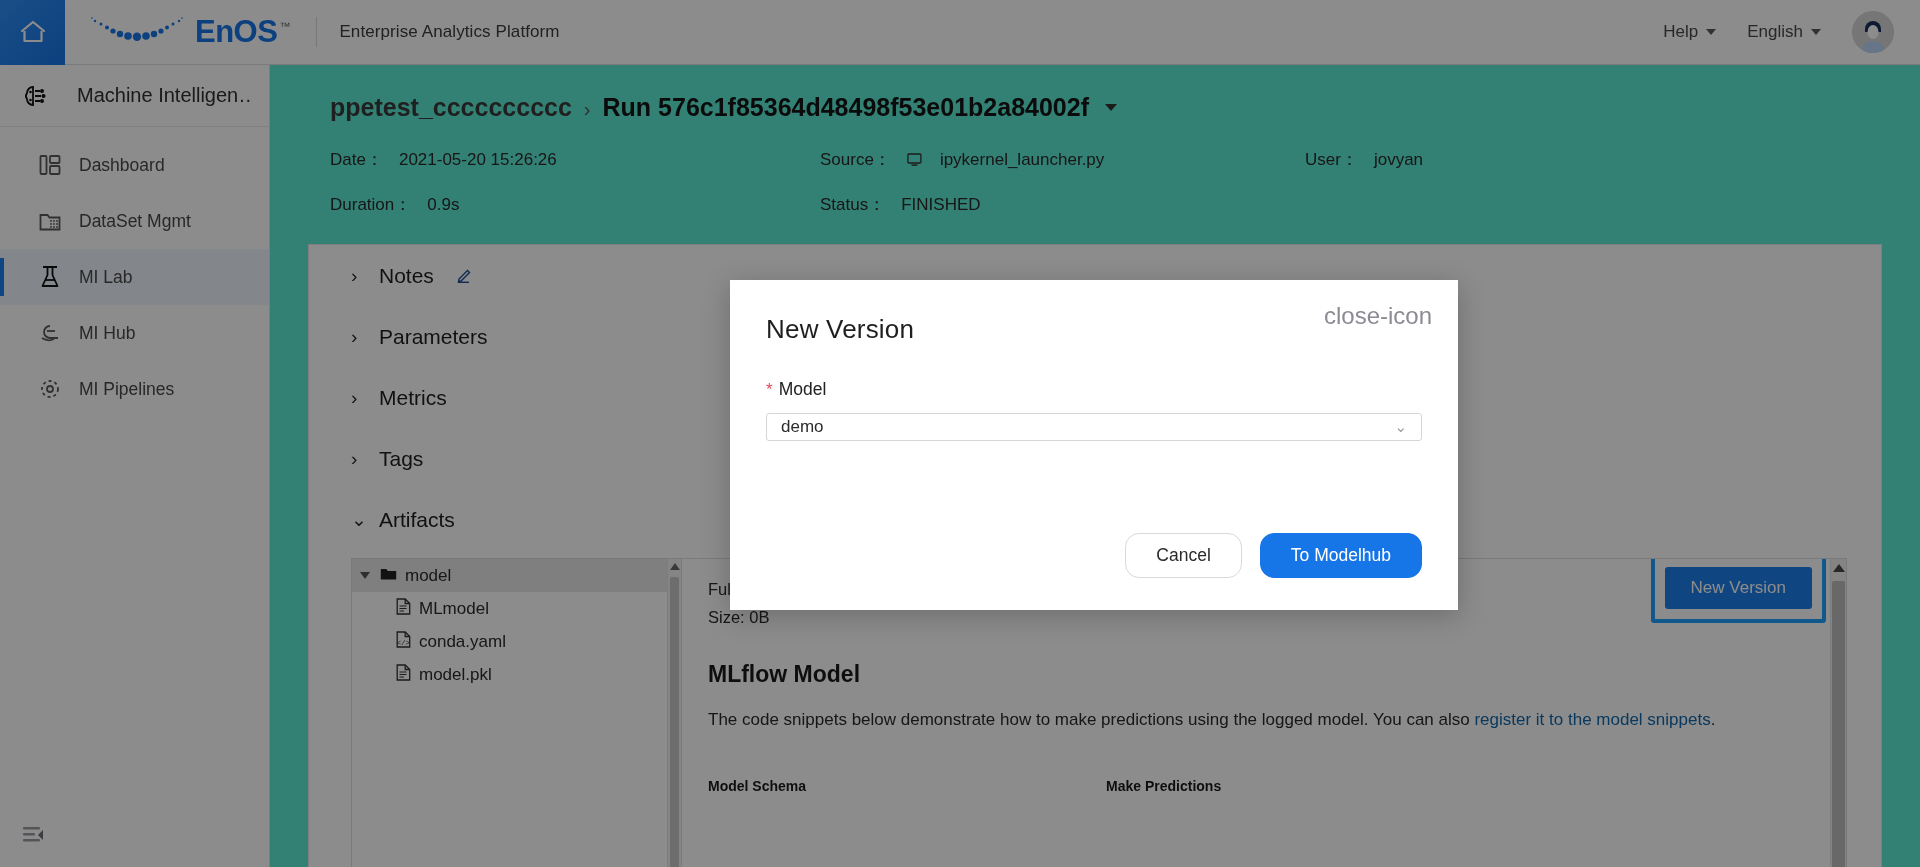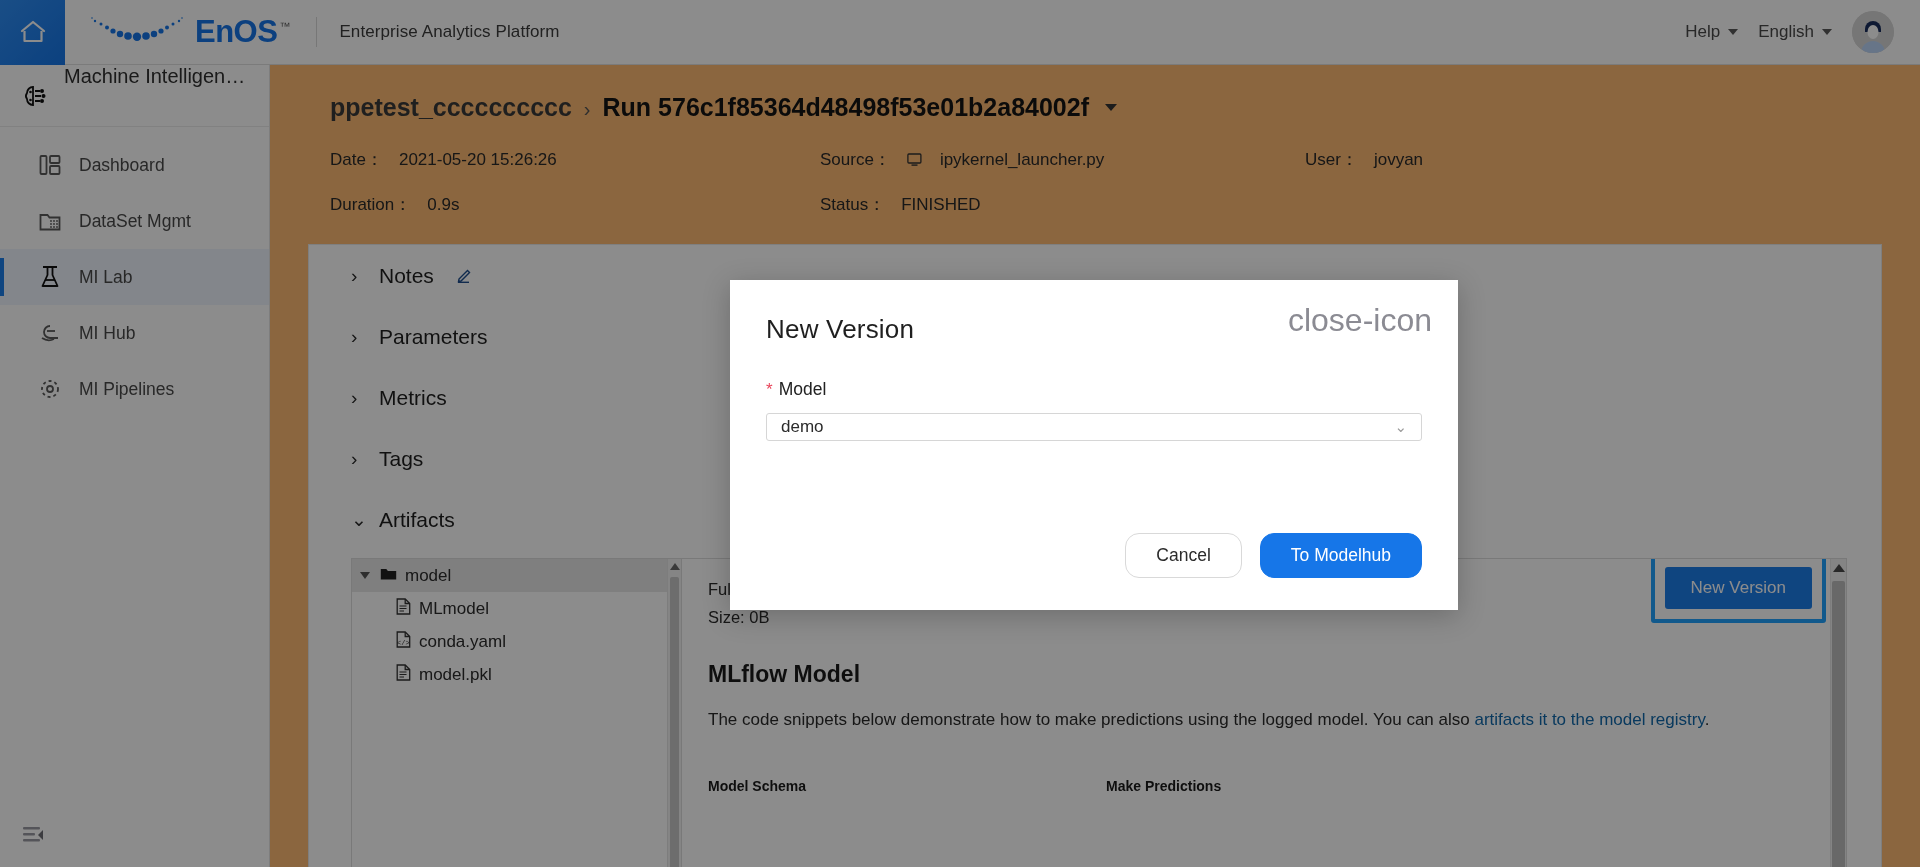--- a/index.html
+++ b/index.html
@@ -34,21 +34,21 @@
     width: 1px; height: 30px;
     background: #d9d9d9;
     margin: 0 22px 0 26px;
   }
   .app-title {
     font-size: 17px; color: #3c3c3c; font-weight: 400;
     letter-spacing: 0.1px;
   }
   .header-right {
     margin-left: auto; display: flex; align-items: center;
-    padding-right: 26px; gap: 20px;
+    padding-right: 26px; gap: 31px;
   }
   .hdr-menu {
     font-size: 17px; color: #4a4a4a;
     display: flex; align-items: center; gap: 8px;
     cursor: pointer;
   }
   .caret-down {
     width: 0; height: 0;
     border-left: 5px solid transparent;
     border-right: 5px solid transparent;
@@ -65,24 +65,24 @@
   .sidebar {
     position: absolute; top: 65px; left: 0;
     width: 270px; height: 802px;
     background: #ffffff;
     border-right: 1px solid #e4e4e4;
     z-index: 25;
     display: flex; flex-direction: column;
   }
   .sb-product {
     height: 62px;
-    display: flex; 
+    display: flex; align-items: center;
     padding: 0 16px 0 22px;
     border-bottom: 1px solid #ececec;
-    gap: 16px;
+    gap: 29px;
   }
   .sb-product-label {
     font-size: 20px; color: #303030;
     white-space: nowrap; overflow: hidden;
   }
   .sb-nav { padding-top: 10px; flex: 1; }
   .sb-item {
     height: 56px;
     display: flex; align-items: center;
     padding-left: 37px; gap: 16px;
@@ -101,21 +101,21 @@
   .sb-icon { width: 26px; display: flex; align-items: center; justify-content: center; }
   .sb-footer {
     height: 64px; display: flex; align-items: center;
     padding-left: 22px;
   }
 
   
   .main {
     position: absolute; top: 65px; left: 270px;
     width: 1650px; height: 802px;
-    background: #fdba74;
+    background: #5eead4;
     overflow: hidden;
   }
   .run-head { padding: 28px 0 0 60px; }
   .breadcrumb-row {
     display: flex; align-items: baseline; gap: 12px;
     font-size: 25px; font-weight: bold; color: #1d1d1d;
   }
   .bc-exp { color: #3a3a3a; }
   .bc-sep { font-size: 20px; font-weight: normal; color: #555; }
   .bc-run { color: #141414; }
@@ -261,21 +261,21 @@
     z-index: 60;
     box-shadow: 0 6px 26px rgba(0,0,0,0.22);
     padding: 34px 36px 0 36px;
   }
   .modal-title {
     font-size: 26px; color: #1f1f1f; font-weight: 400;
     letter-spacing: 0.2px;
   }
   .modal-close {
     position: absolute; right: 26px; top: 24px;
-    font-size: 32px; color: #8b8b93; cursor: pointer;
+    font-size: 24px; color: #8b8b93; cursor: pointer;
     line-height: 1; font-weight: 300; text-align: center;
   }
   .field-label {
     margin-top: 34px;
     font-size: 17.5px; color: #222;
     display: flex; align-items: center; gap: 6px;
   }
   .req-star { color: #e8445a; font-size: 17px; line-height: 1; }
   .select-box {
     margin-top: 13px;
@@ -587,21 +587,21 @@
           <span>s3://mlflow/5765/576c1f85364d48498f53e01b2a84002f/artifacts/model</span>
         </div>
         <div class="art-pathline">
           <span>Size:</span>
           <span>0B</span>
         </div>
 
         <div class="art-h3">MLflow Model</div>
 
         <div class="art-para">
-          <span>The code snippets below demonstrate how to make predictions using the logged model. You can also </span><a class="lnk">artifacts it to the model registry</a><span>.</span>
+          <span>The code snippets below demonstrate how to make predictions using the logged model. You can also </span><a class="lnk">register it to the model snippets</a><span>.</span>
         </div>
 
         <div class="art-sub-row">
           <span>Model Schema</span>
           <span>Make Predictions</span>
         </div>
 
         <div class="detail-scroll">
           <div class="detail-scroll-arrow"></div>
           <div class="detail-scroll-thumb"></div>

